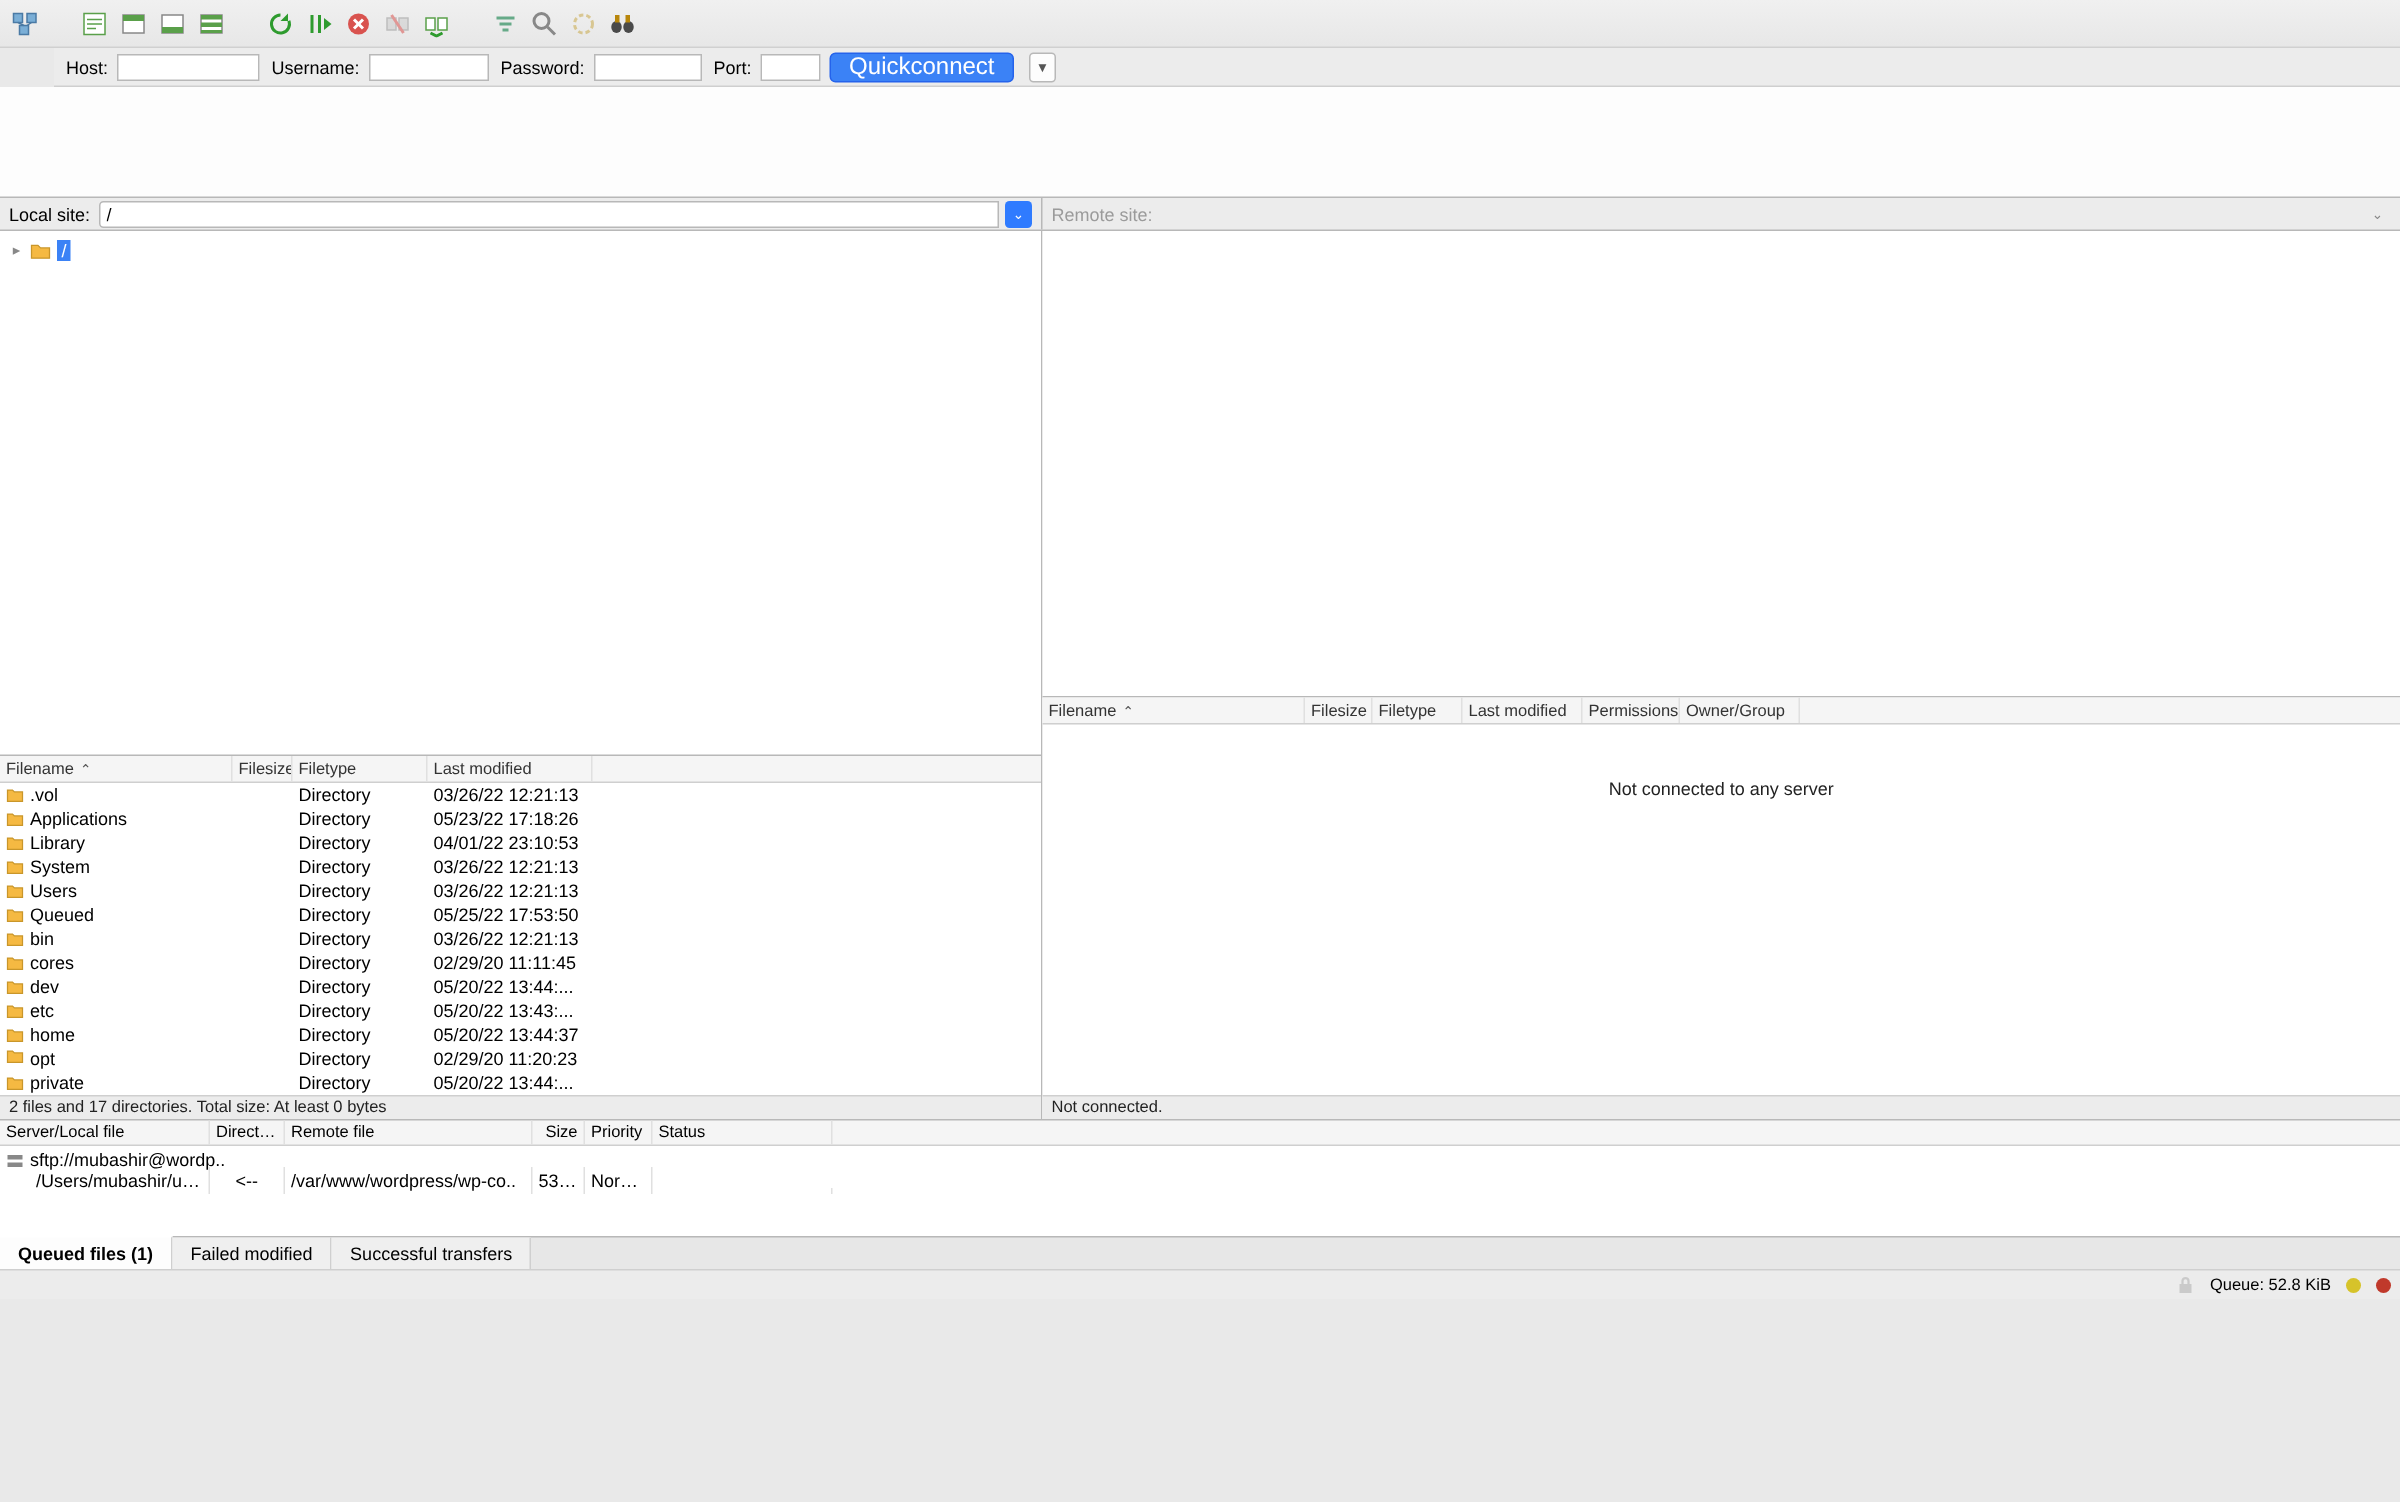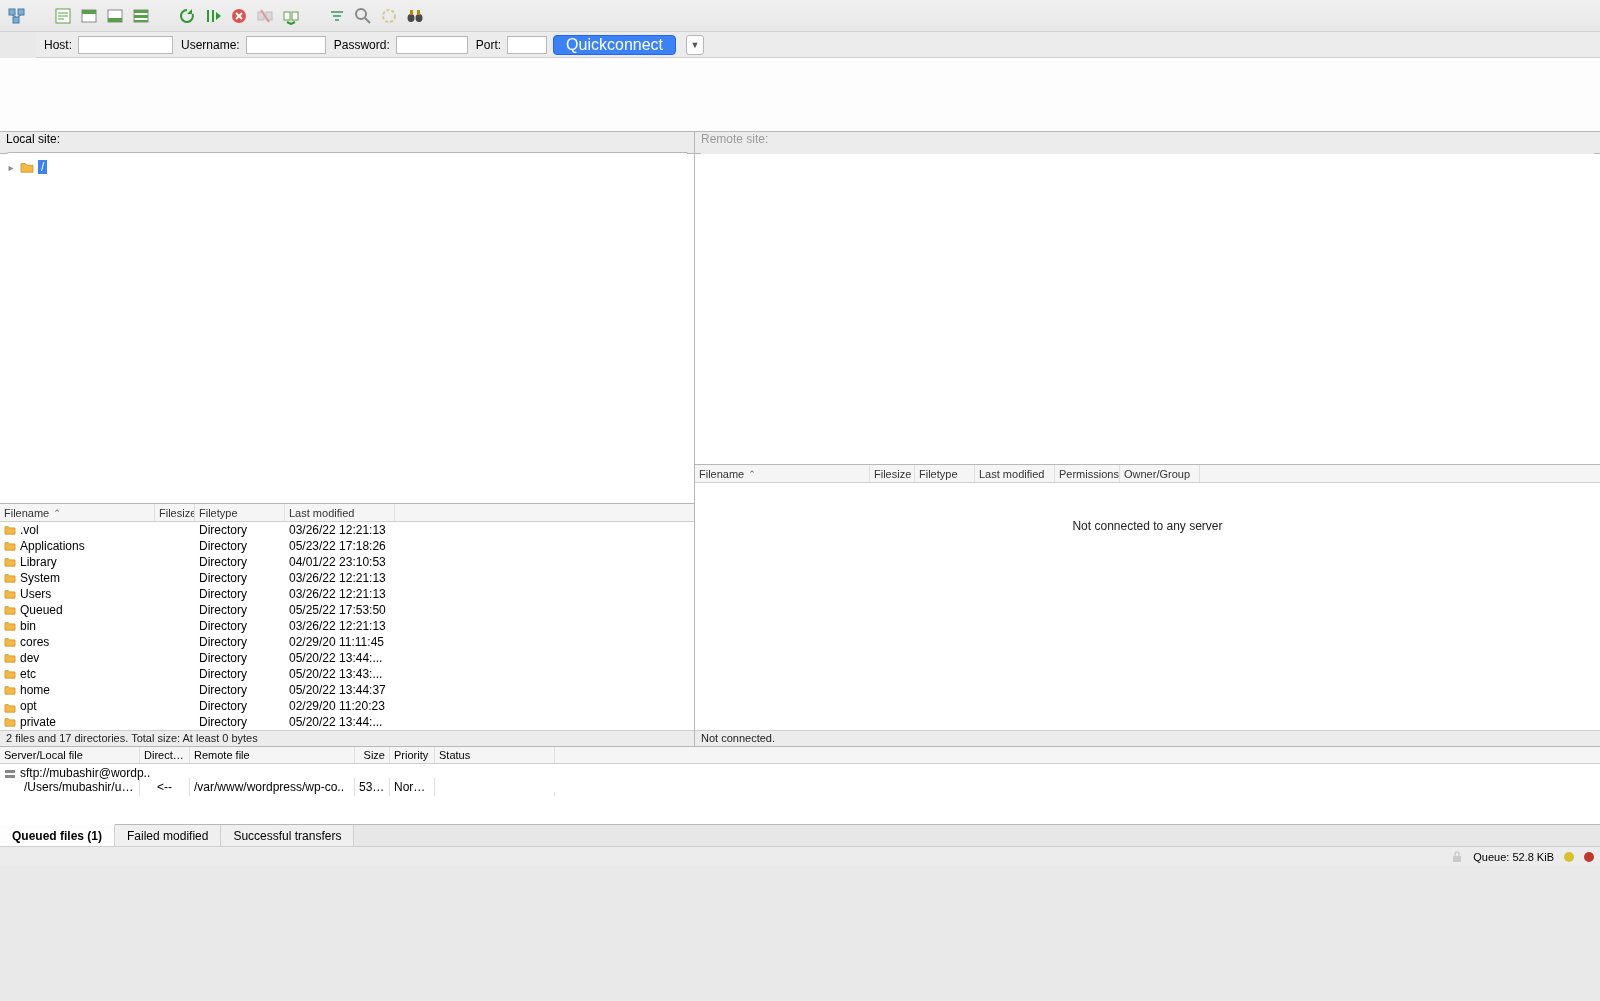--- a/index.html
+++ b/index.html
@@ -85,23 +85,23 @@
 
   
   .sites-row {
     display: flex;
     height: 22px;
     background: #ececec;
     border-bottom: 1px solid #b8b8b8;
   }
   .site-box {
     display: flex;
+    align-items: center;
     gap: 6px;
     padding: 0 6px;
-    flex-direction: column;
   }
   .site-box.local { width: 695px; border-right: 1px solid #b8b8b8; }
   .site-box.remote { flex: 1; color: #9b9b9b; }
   .site-input {
     flex: 1;
     height: 18px;
     border: none;
     background: #ececec;
     font-size: 12px;
     outline: none;
@@ -508,21 +508,21 @@
             <svg class="mini-folder" viewBox="0 0 14 12">
               <path d="M1 2h4l1.5 1.5H13v7.5H1z" fill="#f5b942" stroke="#c9962a"></path>
             </svg>
             <span>home</span>
           </div>
           <div class="col" style="width:40px"></div>
           <div class="col" style="width:90px">Directory</div>
           <div class="col" style="width:150px">05/20/22 13:44:37</div>
         </div>
         <div class="file-row">
-          <div class="col" style="width:155px;display:flex;align-items:flex-end">
+          <div class="col" style="width:155px;display:flex;align-items:flex-start">
             <svg class="mini-folder" viewBox="0 0 14 12">
               <path d="M1 2h4l1.5 1.5H13v7.5H1z" fill="#f5b942" stroke="#c9962a"></path>
             </svg>
             <span>opt</span>
           </div>
           <div class="col" style="width:40px"></div>
           <div class="col" style="width:90px">Directory</div>
           <div class="col" style="width:150px">02/29/20 11:20:23</div>
         </div>
         <div class="file-row">

